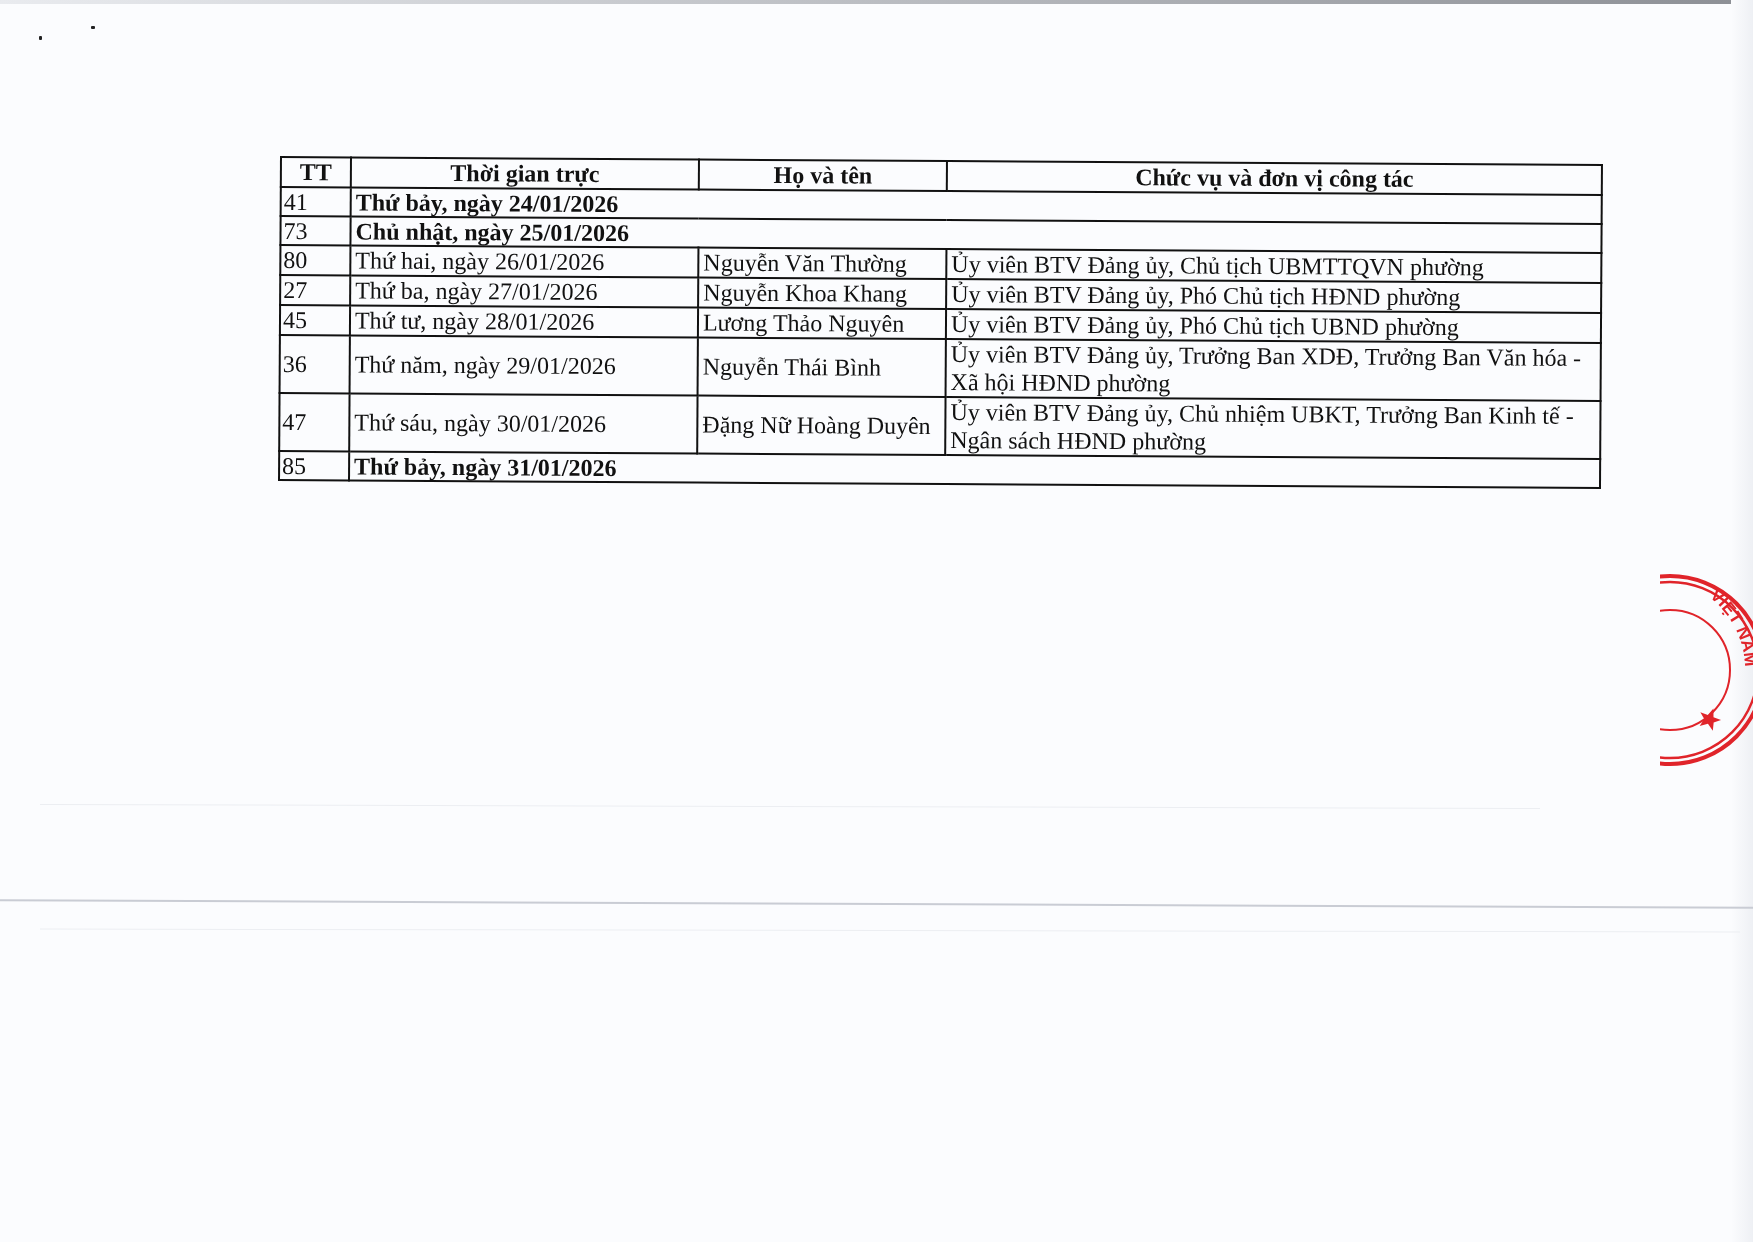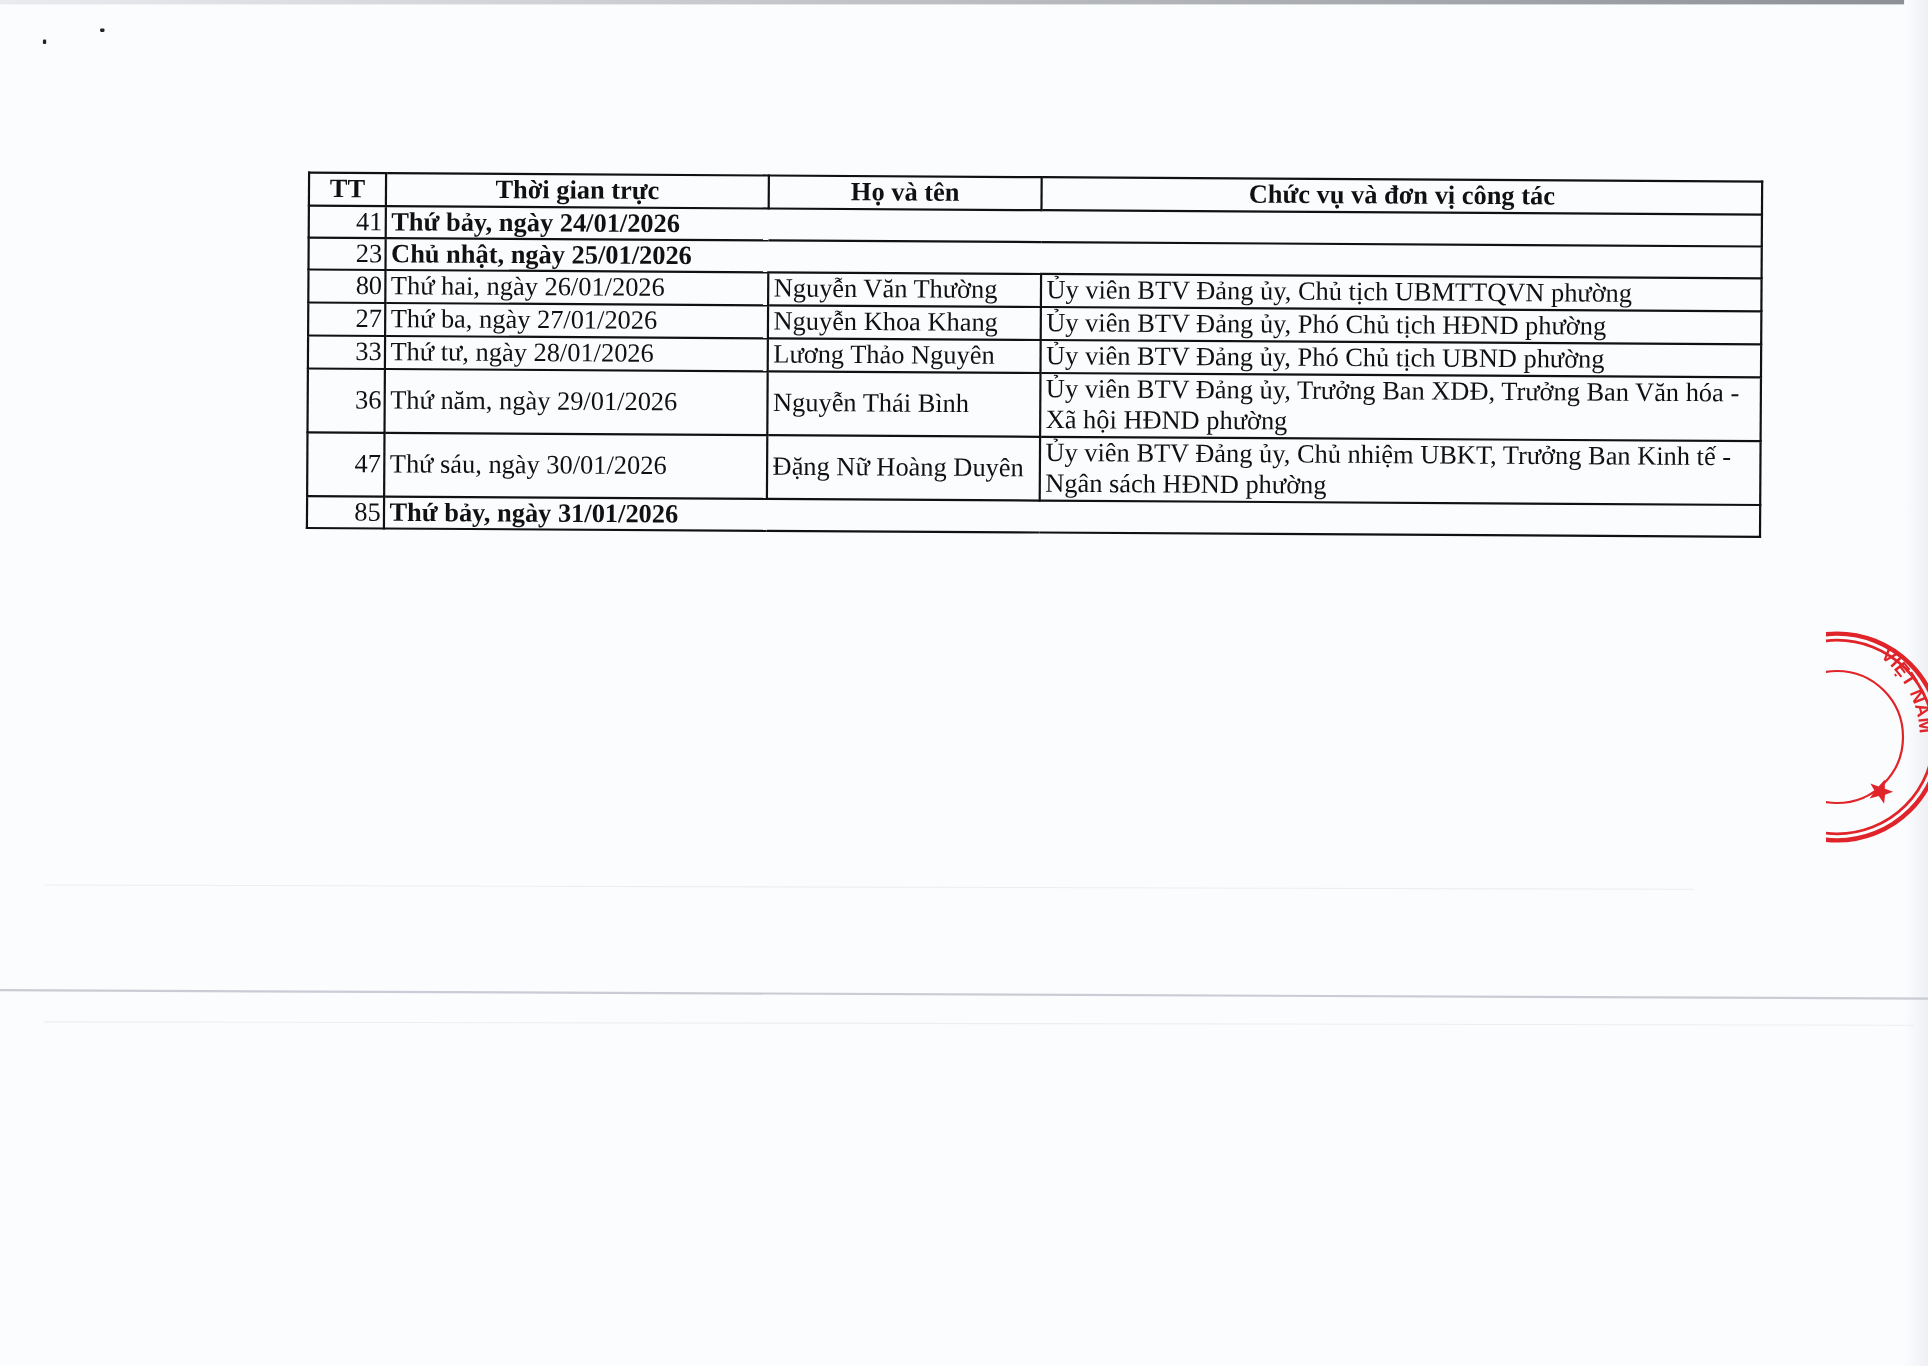--- a/index.html
+++ b/index.html
@@ -21,21 +21,21 @@
       position: absolute; left: 280px; top: 156px; width: 1323px;
       border-collapse: collapse;
       transform: rotate(0.35deg); transform-origin: left top;
       font-size: 24px; line-height: 26px;
     }
     .doc-table td, .doc-table th {
       border: 2px solid #111; padding: 0 4px; vertical-align: middle;
     }
     .doc-table th { font-weight: bold; text-align: center; height: 28px; }
     .doc-table th.tt { padding: 0 18px; }
-    .doc-table td.num { text-align: right; width: 34px; padding: 0 2px; }
+    .doc-table td.num { text-align: left; width: 34px; padding: 0 2px; }
     .doc-table td.day-off { font-weight: bold; }
     .doc-table tr.single td { height: 27px; }
     .doc-table tr.double td { height: 56px; }
     .doc-table td.pos { line-height: 28px; }
     .col-time { width: 348px; }
     .col-name { width: 248px; }
 
     .stamp {
       position: absolute; left: 1660px; top: 570px; width: 200px; height: 200px;
     }
@@ -65,37 +65,37 @@
       <th>Họ và tên</th>
       <th>Chức vụ và đơn vị công tác</th>
     </tr>
   </thead>
   <tbody>
     <tr class="single">
       <td class="num">41</td>
       <td class="day-off" colspan="3">Thứ bảy, ngày 24/01/2026</td>
     </tr>
     <tr class="single">
-      <td class="num">23</td>
+      <td class="num">73</td>
       <td class="day-off" colspan="3">Chủ nhật, ngày 25/01/2026</td>
     </tr>
     <tr class="single">
       <td class="num">80</td>
       <td>Thứ hai, ngày 26/01/2026</td>
       <td>Nguyễn Văn Thường</td>
       <td class="pos">Ủy viên BTV Đảng ủy, Chủ tịch UBMTTQVN phường</td>
     </tr>
     <tr class="single">
       <td class="num">27</td>
       <td>Thứ ba, ngày 27/01/2026</td>
       <td>Nguyễn Khoa Khang</td>
       <td class="pos">Ủy viên BTV Đảng ủy, Phó Chủ tịch HĐND phường</td>
     </tr>
     <tr class="single">
-      <td class="num">33</td>
+      <td class="num">45</td>
       <td>Thứ tư, ngày 28/01/2026</td>
       <td>Lương Thảo Nguyên</td>
       <td class="pos">Ủy viên BTV Đảng ủy, Phó Chủ tịch UBND phường</td>
     </tr>
     <tr class="double">
       <td class="num">36</td>
       <td>Thứ năm, ngày 29/01/2026</td>
       <td>Nguyễn Thái Bình</td>
       <td class="pos">Ủy viên BTV Đảng ủy, Trưởng Ban XDĐ, Trưởng Ban Văn hóa - Xã hội HĐND phường</td>
     </tr>

